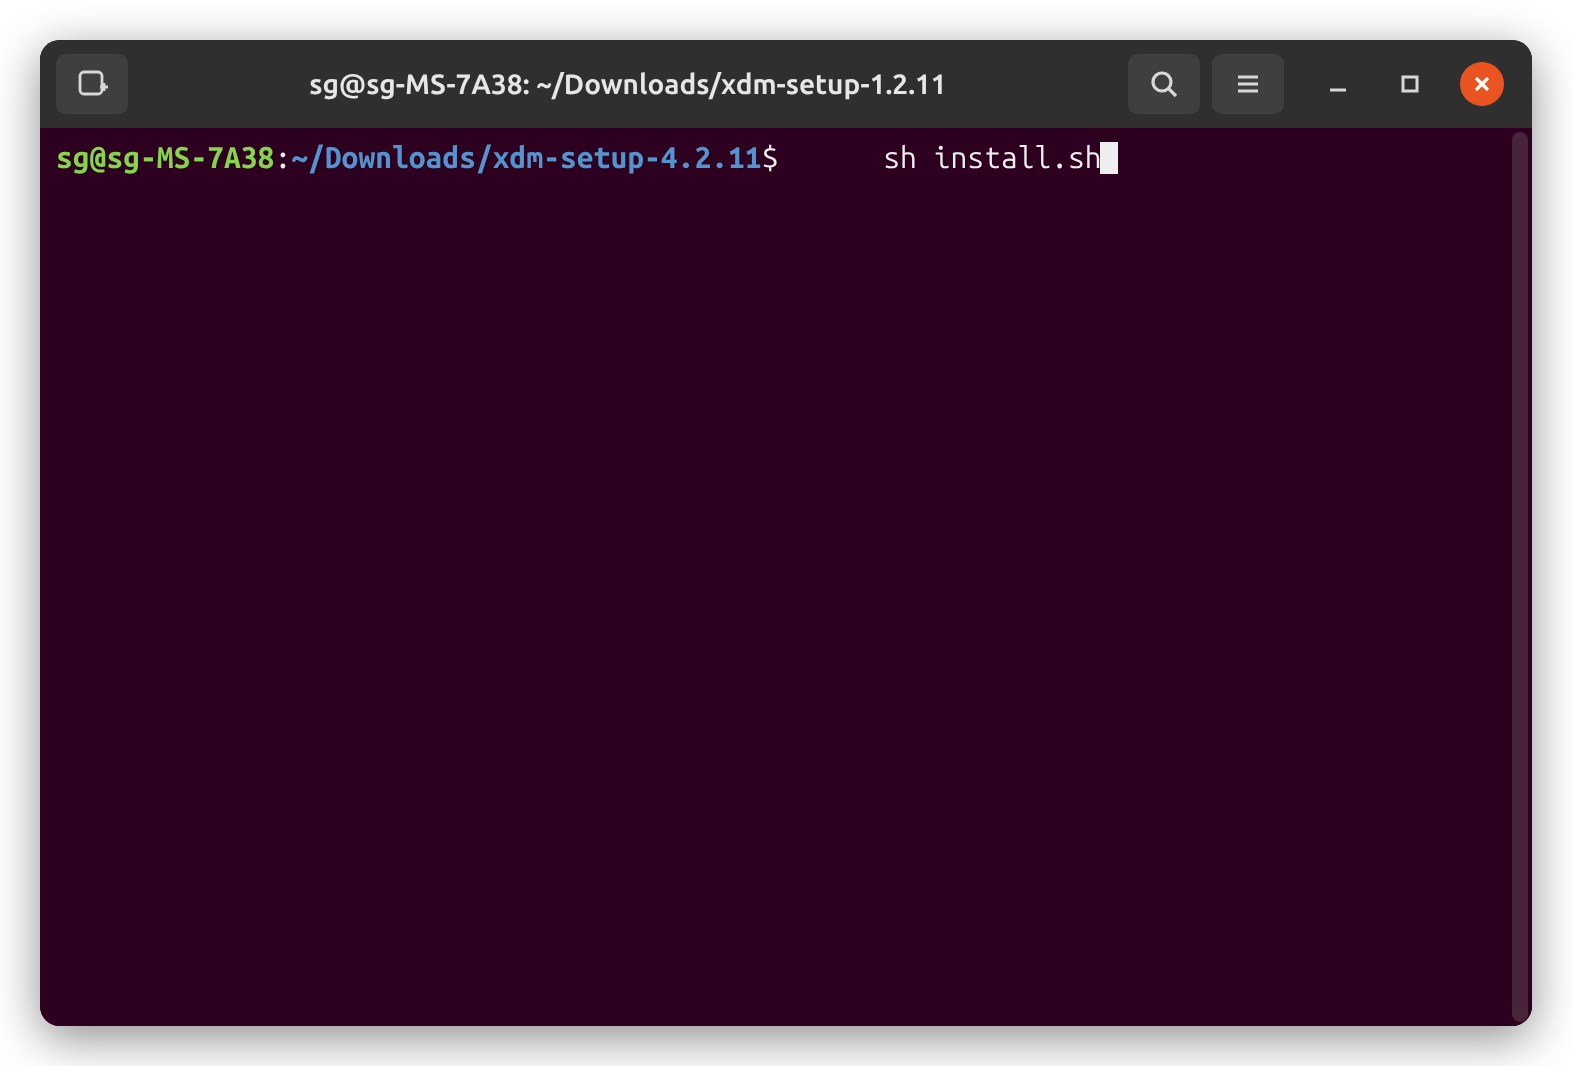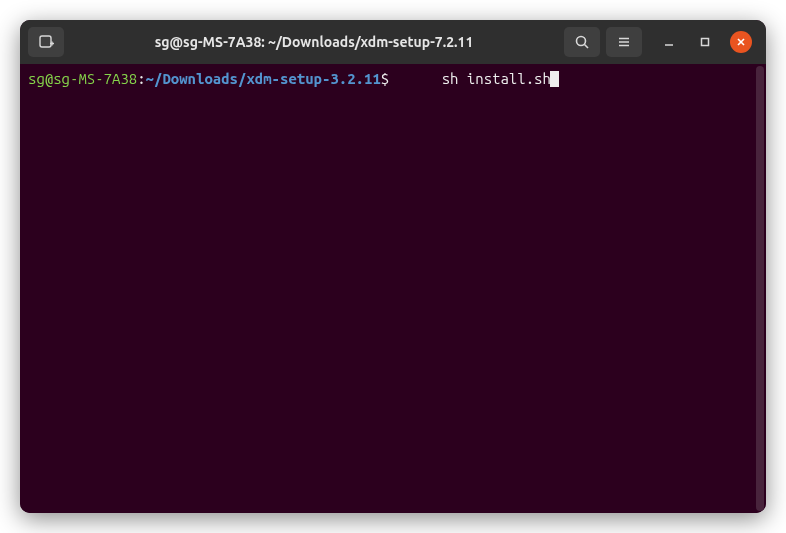--- a/index.html
+++ b/index.html
@@ -90,21 +90,21 @@
       line-height: 1.25;
       position: relative;
       overflow: hidden;
     }
     .prompt-line {
       white-space: pre;
       color: #eee;
     }
     .prompt-userhost {
       color: #86d44b;
-      font-weight: normal;
+      font-weight: bold;
     }
     .prompt-colon {
       color: #eee;
     }
     .prompt-path {
       color: #5394cf;
       font-weight: bold;
     }
     .prompt-dollar {
       color: #eee;
@@ -145,21 +145,21 @@
 
   <div class="titlebar">
     <div class="tb-button">
       <svg width="16" height="16" viewBox="0 0 16 16" fill="none" stroke="#d8d8d8" stroke-width="1.4">
         <rect x="2" y="2" width="11" height="11" rx="2"></rect>
         <line x1="12" y1="9.5" x2="16" y2="9.5"></line>
         <line x1="14" y1="7.5" x2="14" y2="11.5"></line>
       </svg>
     </div>
 
-    <div class="title-text">sg@sg-MS-7A38: ~/Downloads/xdm-setup-7.2.11</div>
+    <div class="title-text">sg@sg-MS-7A38: ~/Downloads/xdm-setup-1.2.11</div>
 
     <div class="tb-button">
       <svg width="16" height="16" viewBox="0 0 16 16" fill="none" stroke="#d8d8d8" stroke-width="1.6">
         <circle cx="7" cy="7" r="4.5"></circle>
         <line x1="10.5" y1="10.5" x2="14" y2="14"></line>
       </svg>
     </div>
 
     <div class="tb-button">
       <svg width="16" height="16" viewBox="0 0 16 16" fill="none" stroke="#d8d8d8" stroke-width="1.6">
@@ -183,20 +183,20 @@
       <div class="wc-btn wc-close">
         <svg width="10" height="10" viewBox="0 0 10 10" stroke="#ffffff" stroke-width="1.6">
           <line x1="2" y1="2" x2="8" y2="8"></line>
           <line x1="8" y1="2" x2="2" y2="8"></line>
         </svg>
       </div>
     </div>
   </div>
 
   <div class="terminal-body">
-    <div class="prompt-line"><span class="prompt-userhost">sg@sg-MS-7A38</span><span class="prompt-colon">:</span><span class="prompt-path">~/Downloads/xdm-setup-3.2.11</span><span class="prompt-dollar">$ </span><span class="cmd-text">sh install.sh</span><span class="cursor-block"></span></div>
+    <div class="prompt-line"><span class="prompt-userhost">sg@sg-MS-7A38</span><span class="prompt-colon">:</span><span class="prompt-path">~/Downloads/xdm-setup-4.2.11</span><span class="prompt-dollar">$ </span><span class="cmd-text">sh install.sh</span><span class="cursor-block"></span></div>
 
     <div class="scroll-track">
       <div class="scroll-thumb"></div>
     </div>
   </div>
 
 </div>
 
 </body></html>

